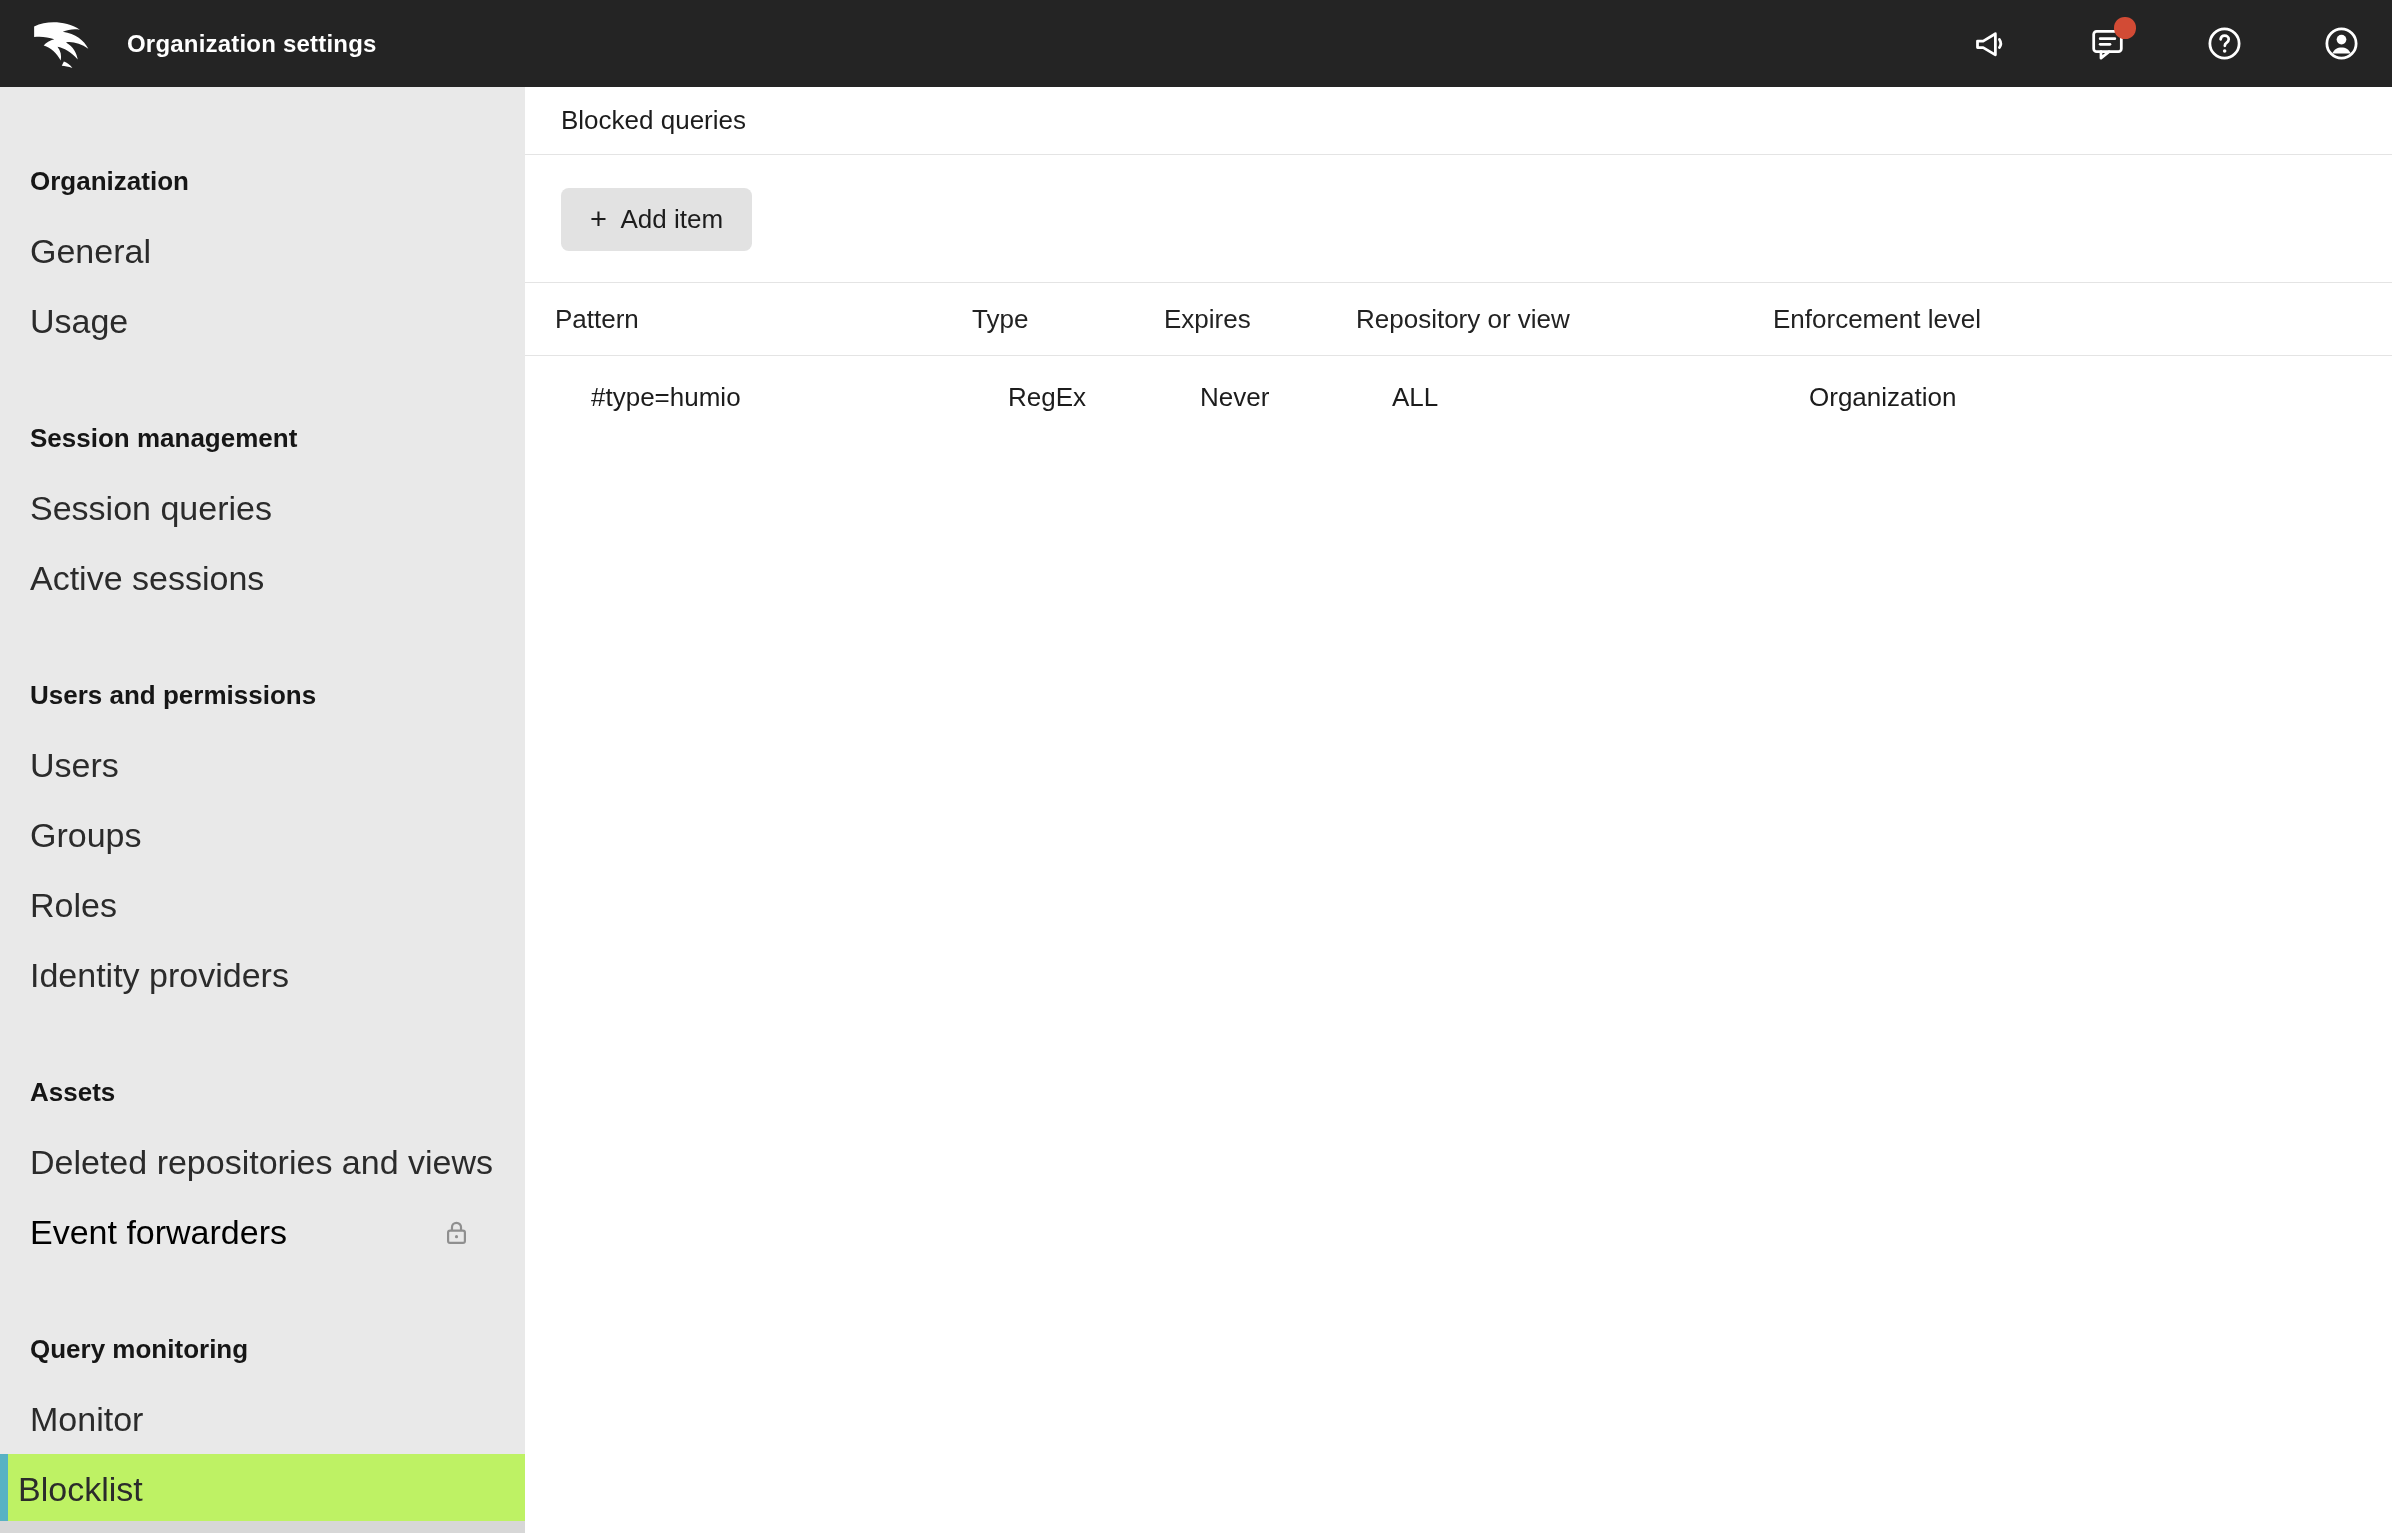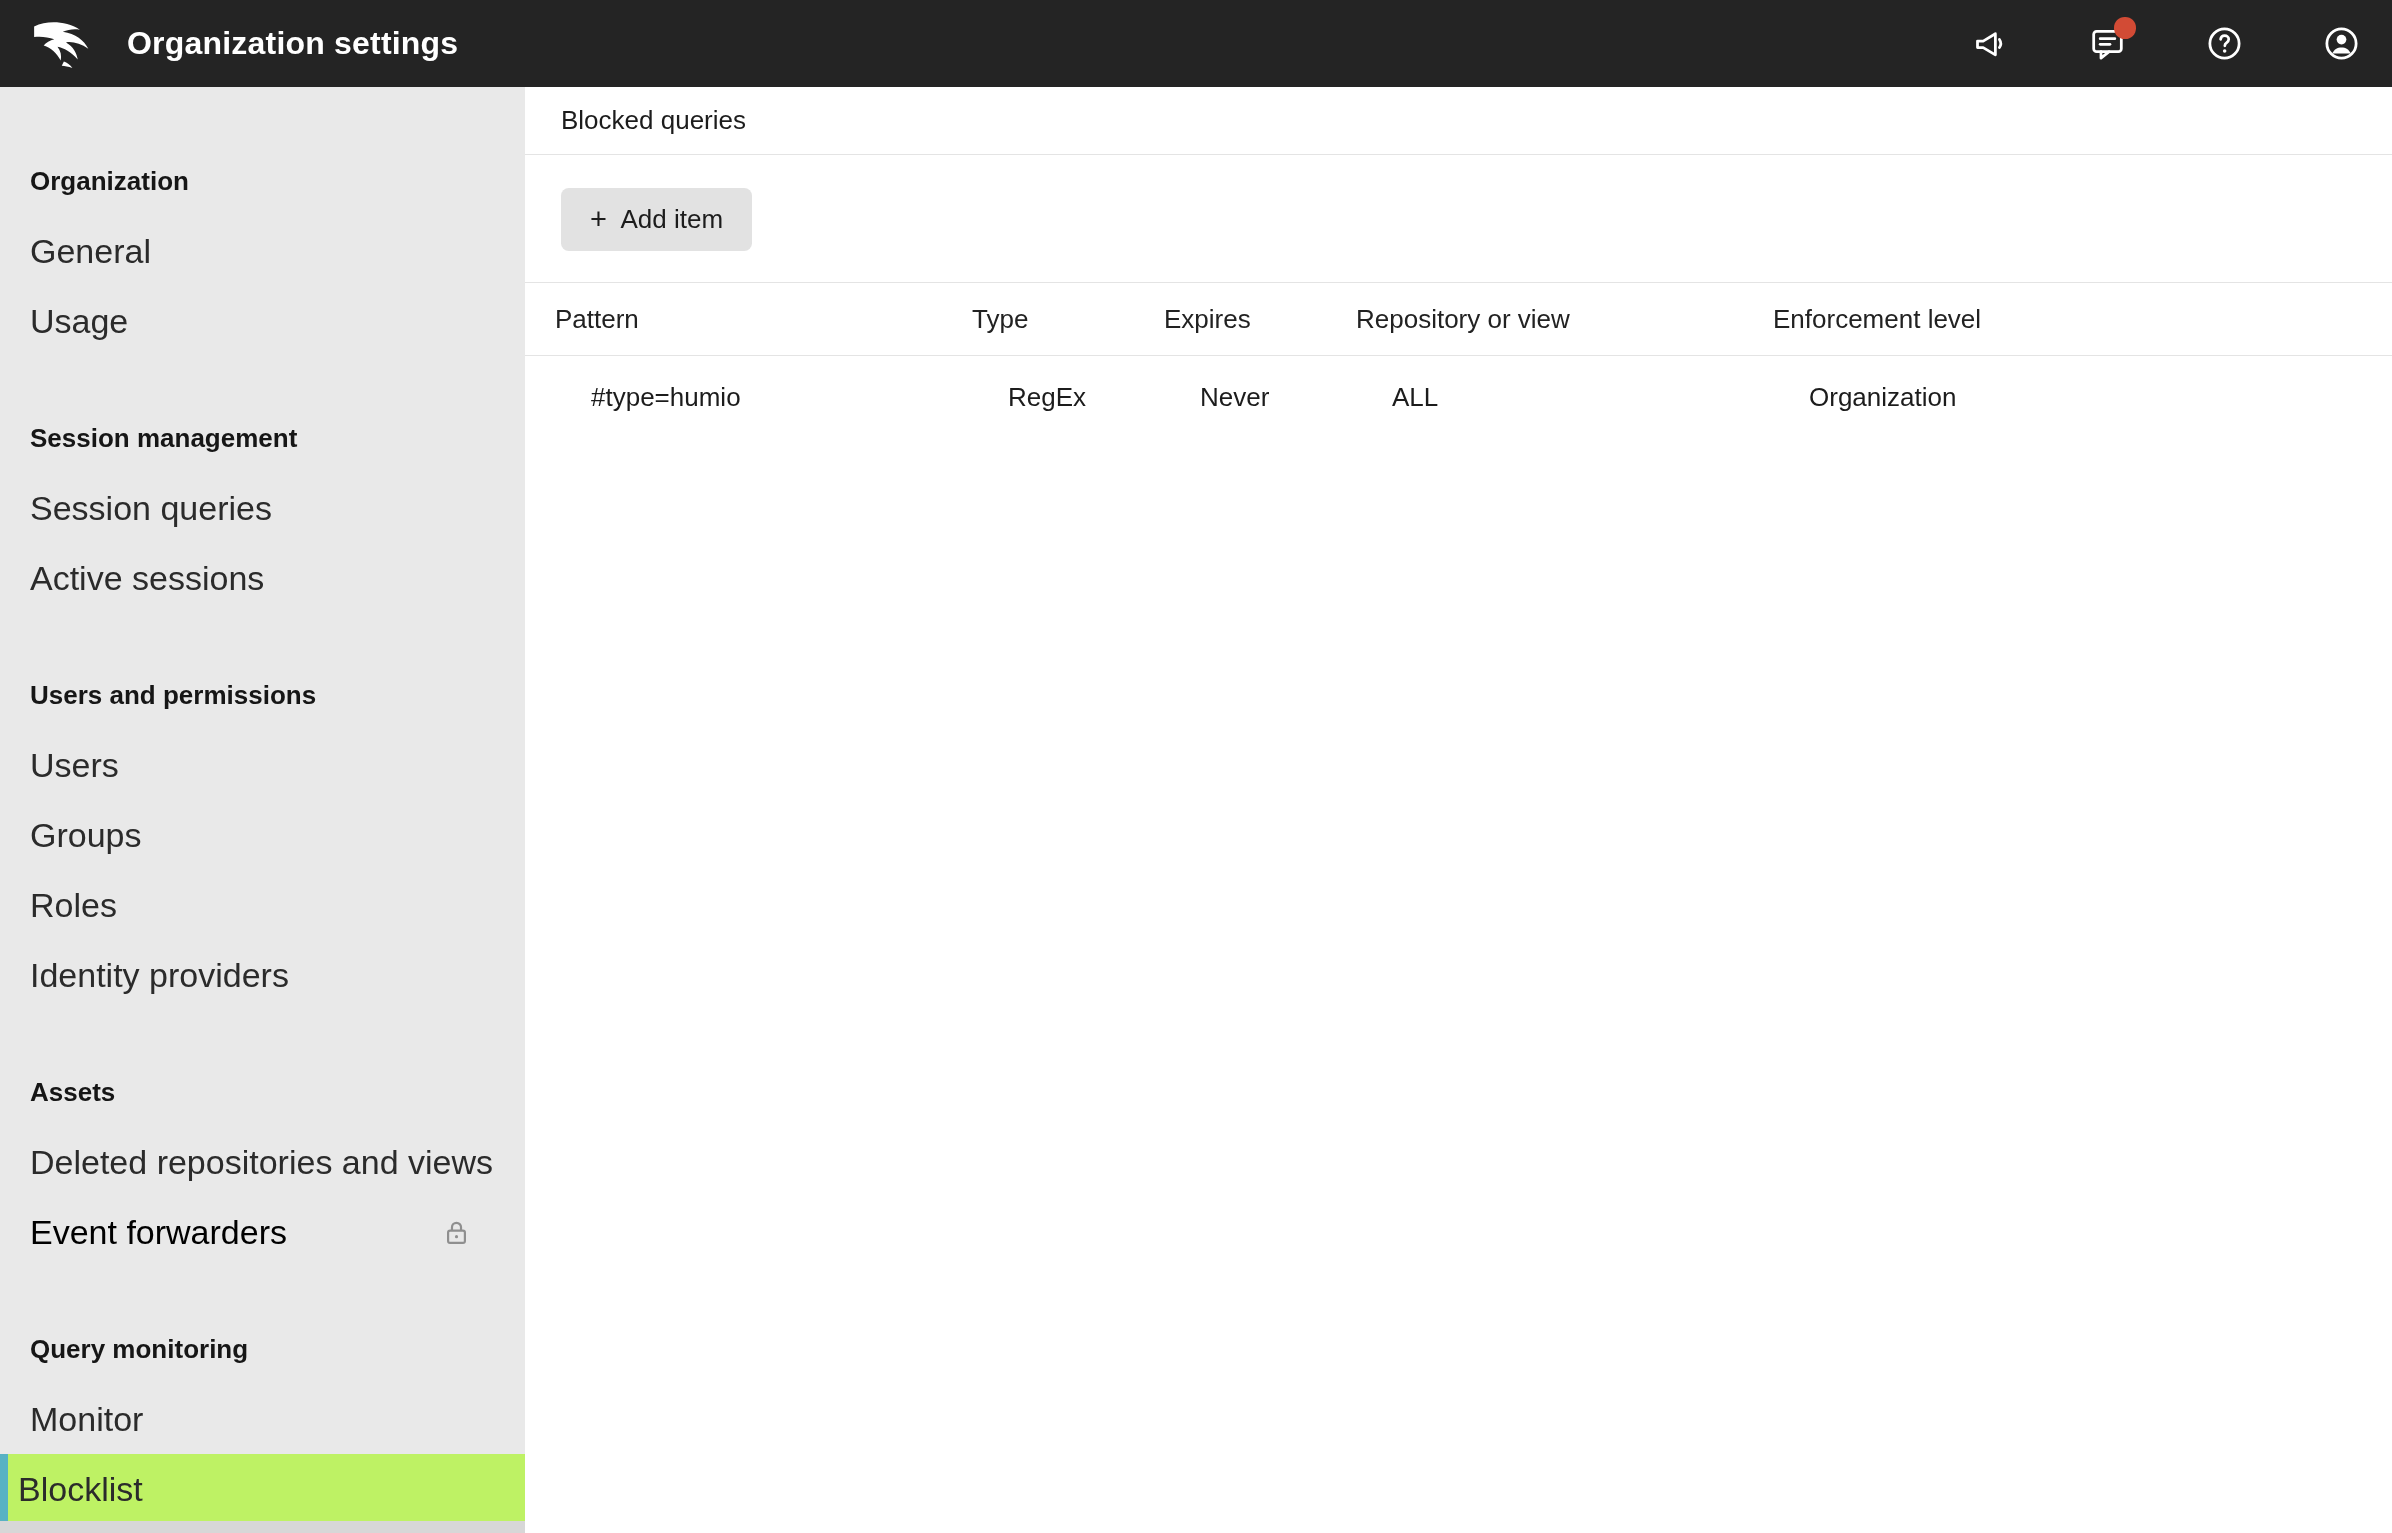--- a/index.html
+++ b/index.html
@@ -9,21 +9,21 @@
     background:#ffffff; color:#1f1f1f;
   }
 
   
   .topbar {
     position:absolute; top:0; left:0; width:2393px; height:87px;
     background:#242424; display:flex; align-items:center; padding:0 32px;
     z-index:20;
   }
   .logo { width:68px; height:50px; margin-right:27px; flex:0 0 auto; }
-  .topbar-title { color:#ffffff; font-size:32px; font-weight:700; letter-spacing:0.2px; }
+  .topbar-title { color:#ffffff; font-size:24px; font-weight:700; letter-spacing:0.2px; }
   .topbar-icons { margin-left:auto; display:flex; align-items:center; gap:78px; }
   .icon-btn { position:relative; width:39px; height:39px; display:flex; align-items:center; justify-content:center; cursor:pointer; }
   .icon-btn svg { width:39px; height:39px; }
   .badge-dot {
     position:absolute; top:-6.8px; right:-8.7px; width:21.3px; height:21.3px;
     border-radius:50%; background:#d24b35;
   }
 
   
   .sidebar {

